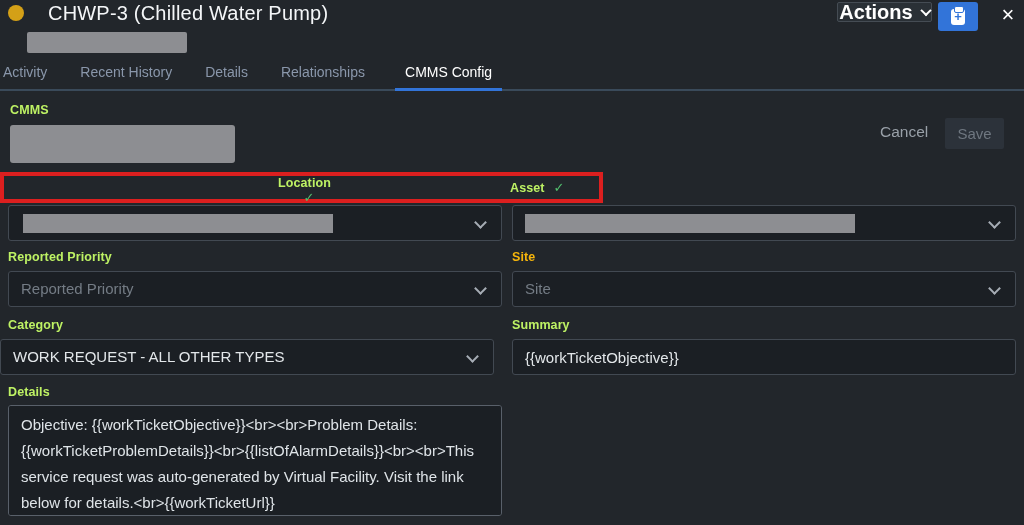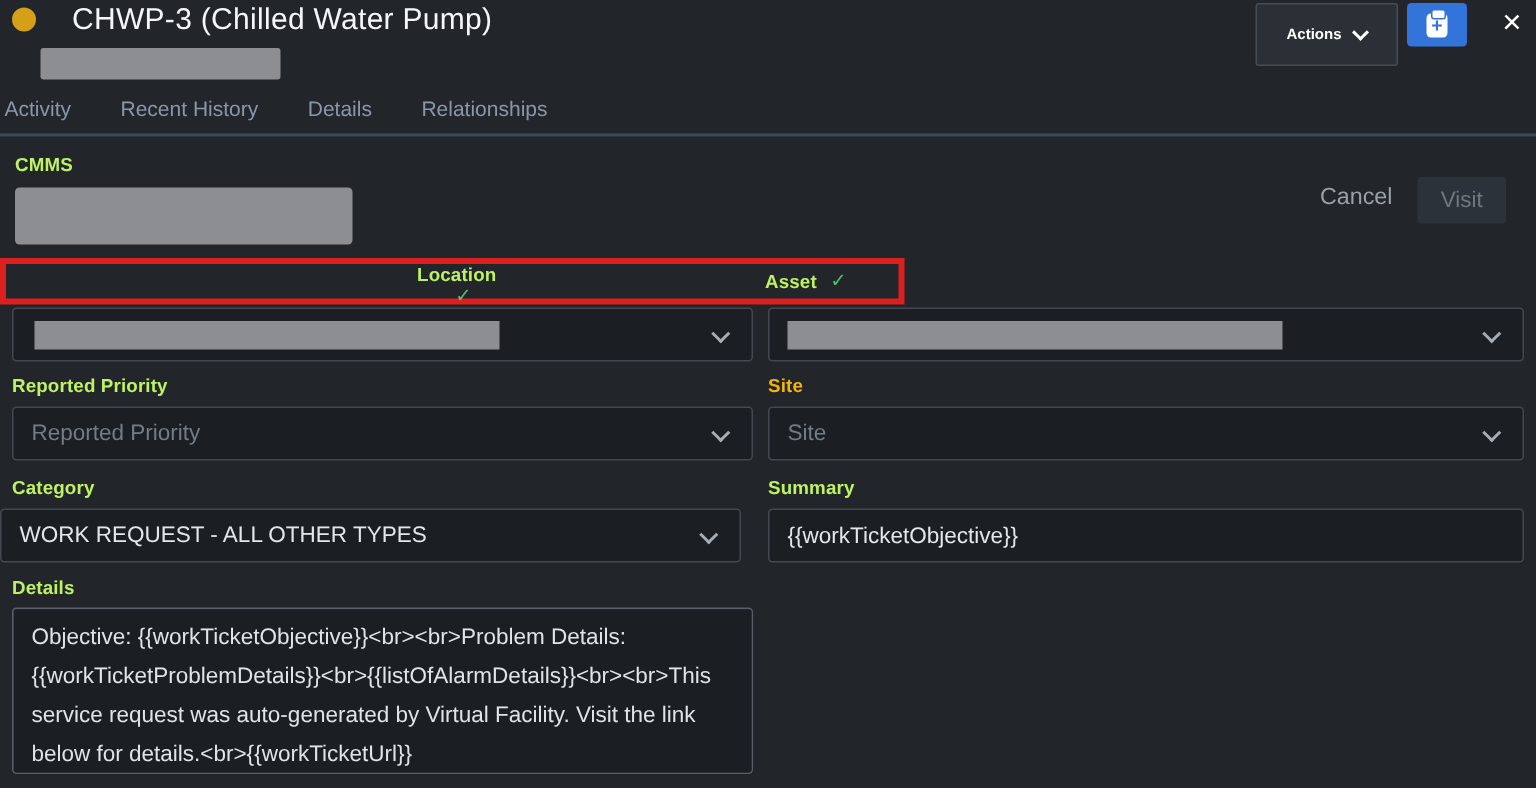--- a/index.html
+++ b/index.html
@@ -12,23 +12,23 @@
     color:#dfe4e8;
   }
   .abs { position:absolute; }
 
   
   .status-dot { left:8px; top:5px; width:16px; height:16px; border-radius:50%; background:#d4a017; }
   .page-title { left:48px; top:2px; font-size:20px; color:#f4f6f8; font-weight:400; letter-spacing:.2px;text-align:right; }
   .title-redact { left:27px; top:32px; width:160px; height:21px; background:#8d8e92; border-radius:2px; }
 
   .actions-btn {
-    left:837px; top:2px; width:95px; height:42px;
+    left:837px; top:2px; width:95px; height:20px;
     background:#2a3036; border:1px solid #454c54; border-radius:2px;
-    color:#fff; font-size:10px; font-weight:700;
+    color:#fff; font-size:20px; font-weight:700;
     display:flex; align-items:center; justify-content:center; gap:9px; cursor:pointer;
   }
   .chev { width:8px; height:8px; border-right:2px solid #fff; border-bottom:2px solid #fff;
           transform:rotate(45deg) translate(-1px,-1px); display:inline-block; }
   .icon-btn {
     left:938px; top:2px; width:40px; height:29px; background:#3274d9; border-radius:3px;
     display:flex; align-items:center; justify-content:center; cursor:pointer;
   }
   .clip { position:relative; width:14px; height:16px; background:#fff; border-radius:3px; display:inline-block; }
   .clip::before { content:''; position:absolute; top:-3px; left:50%; margin-left:-4px; width:8px; height:5px;
@@ -100,27 +100,28 @@
 </div>
 <div class="abs close-btn">
   <span>×</span>
 </div>
 
 <div class="abs tabs">
   <div class="tab">Activity</div>
   <div class="tab">Recent History</div>
   <div class="tab">Details</div>
   <div class="tab">Relationships</div>
+  <div class="tab active">CMMS Config</div>
 </div>
 
 <div class="abs fld-label" style="left:10px; top:103px;">CMMS</div>
 <div class="abs cmms-redact"></div>
 
 <div class="abs cancel-btn">Cancel</div>
-<div class="abs save-btn">Visit</div>
+<div class="abs save-btn">Save</div>
 
 <div class="abs annot-rect">
   <span class="fld-label">Location</span>
   <span class="check">✓</span>
   <span class="annot-asset">
     <span class="fld-label">Asset</span>
     <span class="check">✓</span>
   </span>
 </div>
 

